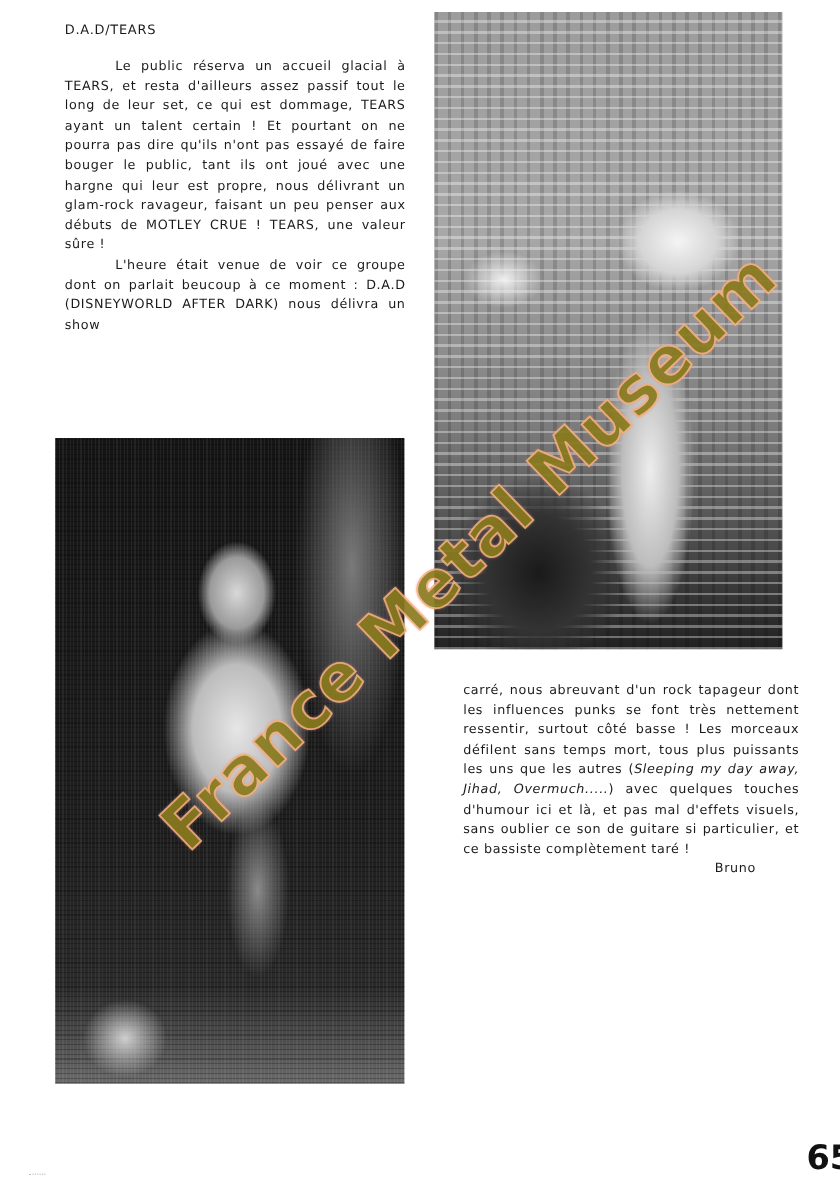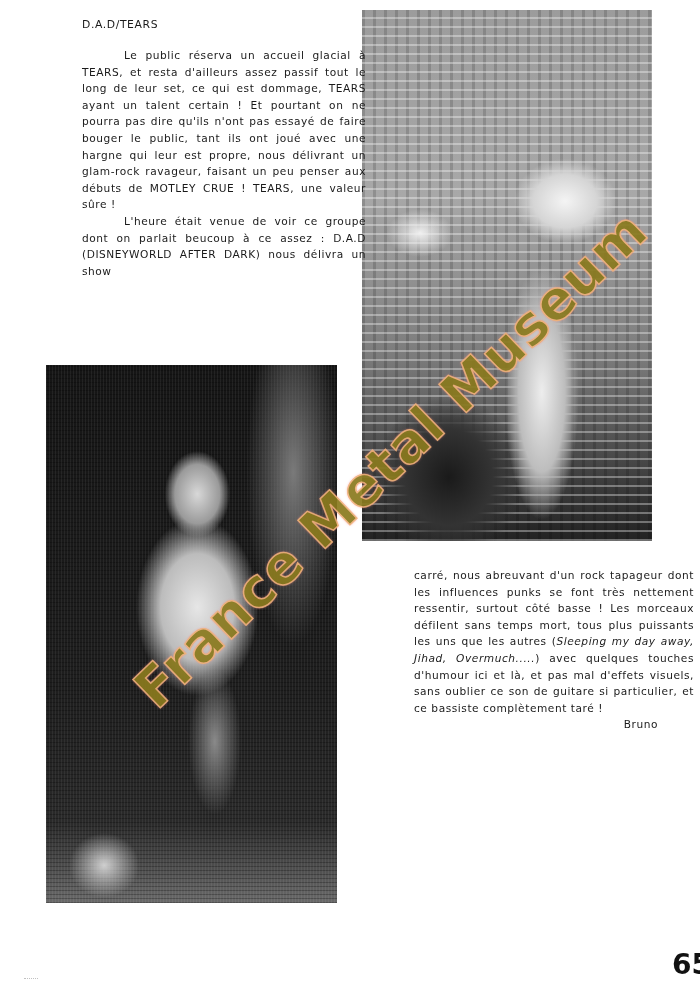--- a/index.html
+++ b/index.html
@@ -2,21 +2,21 @@
 <html><head>
 <meta charset="utf-8">
 <style>
   html, body { margin: 0; padding: 0; }
   body {
     width: 700px; height: 990px; background: #ffffff; position: relative; overflow: hidden;
     font-family: "DejaVu Sans", sans-serif; color: #111;
   }
   .col {
     position: absolute; font-size: 10.6px; line-height: 16.6px; letter-spacing: 0.55px;
-    text-align: justify; color: #1a1a1a; margin-left: 28px;
+    text-align: justify; color: #1a1a1a;
   }
   .col p { margin: 0; }
   .col p.indent { text-indent: 42px; }
   .col p.last { text-align-last: left; }
   #left-col { left: 54px; top: 16px; width: 284px; }
   #right-col { left: 386px; top: 567px; width: 280px; }
   .heading p { margin: 0; letter-spacing: 0.6px; }
   .heading { margin-bottom: 14px; font-size: 10.8px; line-height: 17px; }
   em { font-style: italic; }
   .signature { text-align: right; padding-right: 36px; margin-top: -17px; }
@@ -72,21 +72,21 @@
 
 <div id="photo-right" class="photo" title="Black and white concert photo: performer on stage with light background, dark lower area"></div>
 
 <div id="photo-left" class="photo" title="Black and white concert photo: long-haired guitarist in sleeveless top playing guitar on stage"></div>
 
 <div id="left-col" class="col">
   <div class="heading">
     <p>D.A.D/TEARS</p>
   </div>
   <p class="indent">Le public réserva un accueil glacial à TEARS, et resta d'ailleurs assez passif tout le long de leur set, ce qui est dommage, TEARS ayant un talent certain ! Et pourtant on ne pourra pas dire qu'ils n'ont pas essayé de faire bouger le public, tant ils ont joué avec une hargne qui leur est propre, nous délivrant un glam-rock ravageur, faisant un peu penser aux débuts de MOTLEY CRUE ! TEARS, une valeur sûre !</p>
-  <p class="indent">L'heure était venue de voir ce groupe dont on parlait beucoup à ce assez : D.A.D (DISNEYWORLD AFTER DARK) nous délivra un show</p>
+  <p class="indent">L'heure était venue de voir ce groupe dont on parlait beucoup à ce moment : D.A.D (DISNEYWORLD AFTER DARK) nous délivra un show</p>
 </div>
 
 <div id="right-col" class="col">
   <p><span>carré, nous abreuvant d'un rock tapageur dont les influences punks se font très nettement ressentir, surtout côté basse ! Les morceaux défilent sans temps mort, tous plus puissants les uns que les autres (</span><em>Sleeping my day away, Jihad, Overmuch.....</em><span>) avec quelques touches d'humour ici et là, et pas mal d'effets visuels, sans oublier ce son de guitare si particulier, et ce bassiste complètement taré !</span></p>
   <p class="signature">Bruno</p>
 </div>
 
 <div id="watermark">France Metal Museum</div>
 
 <div id="page-number">65</div>

